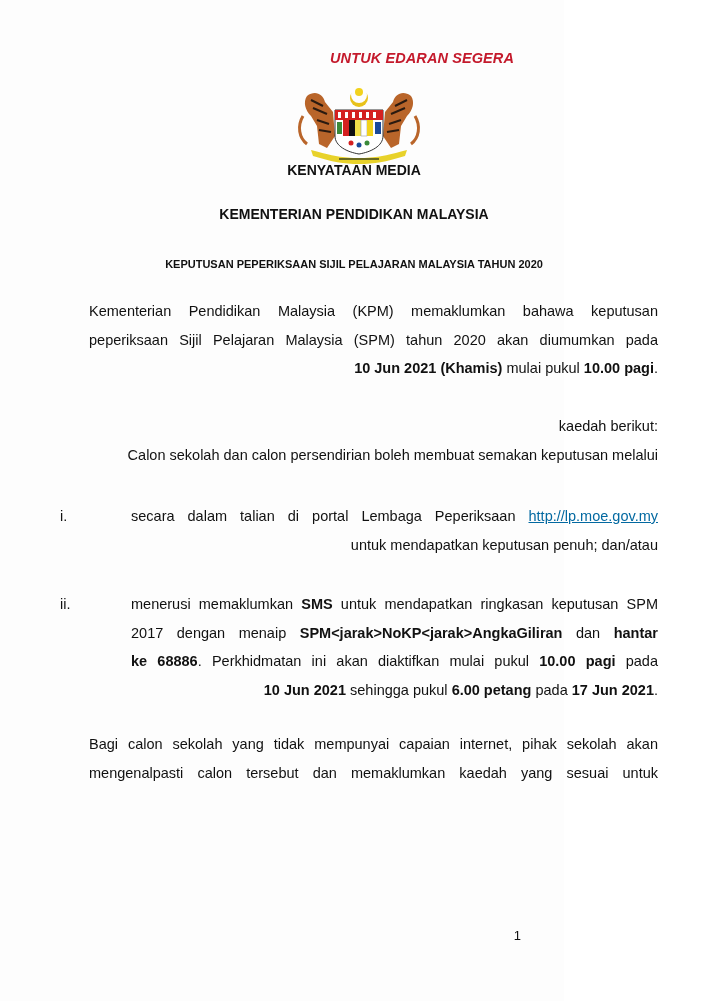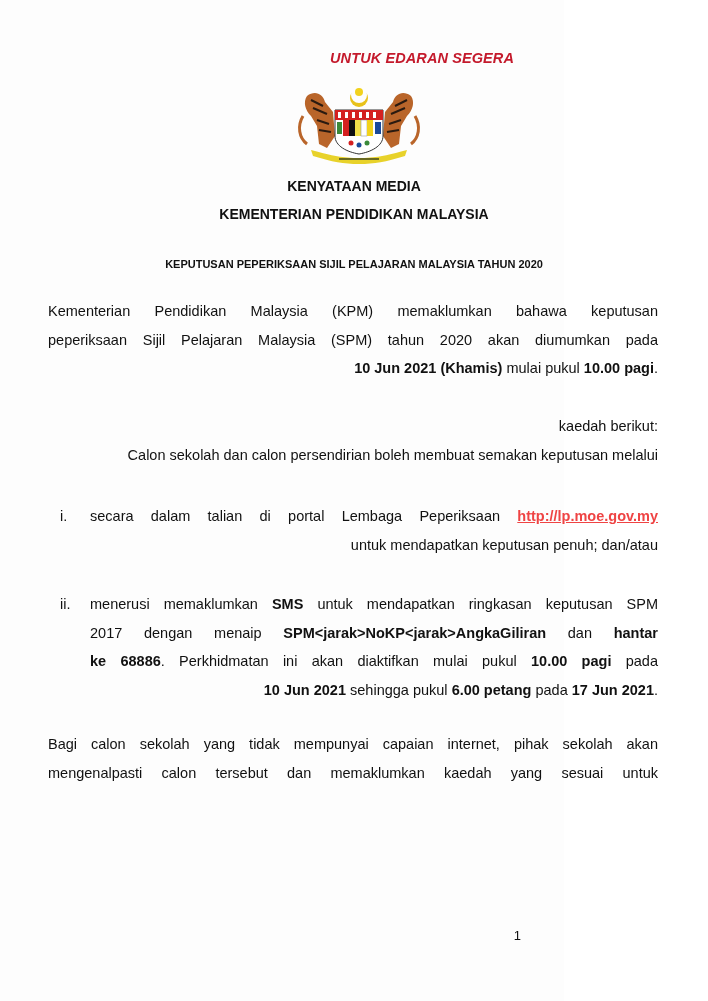--- a/index.html
+++ b/index.html
@@ -39,21 +39,21 @@
       height: 80px;
     }
     .heading {
       position: absolute;
       left: 0;
       width: 708px;
       text-align: center;
       font-weight: bold;
       font-size: 14px;
     }
-    .h1 { top: 178px; }
+    .h1 { top: 162px; }
     .h2 { top: 206px; }
     .h3 { top: 258px; font-size: 11px; }
     .para {
       position: absolute;
       left: 48px;
       width: 610px;
       font-size: 14.5px;
       line-height: 28.5px;
       text-align: justify;
     }
@@ -74,29 +74,30 @@
     }
     .li-text {
       position: absolute;
       left: 42px;
       width: 568px;
       text-align: justify;
     }
     .li1 { top: 502px; }
     .li2 { top: 590px; }
     a.link {
-      color: #ef4444;
-      font-weight: bold;
+      color: #0369a1;
+      font-weight: normal;
       text-decoration: underline;
     }
     b { font-weight: bold; }
     .justify-line {
       display: block;
       text-align: justify;
       text-align-last: justify;
+      margin-left: 41px;
     }
     .last-line {
       display: block;
       text-align: right;
     }
     .page-num {
       position: absolute;
       right: 43px;
       top: 928px;
       font-size: 13px;

